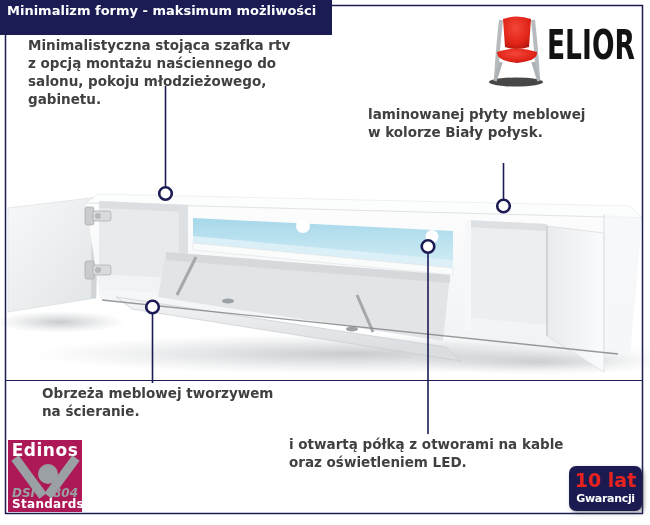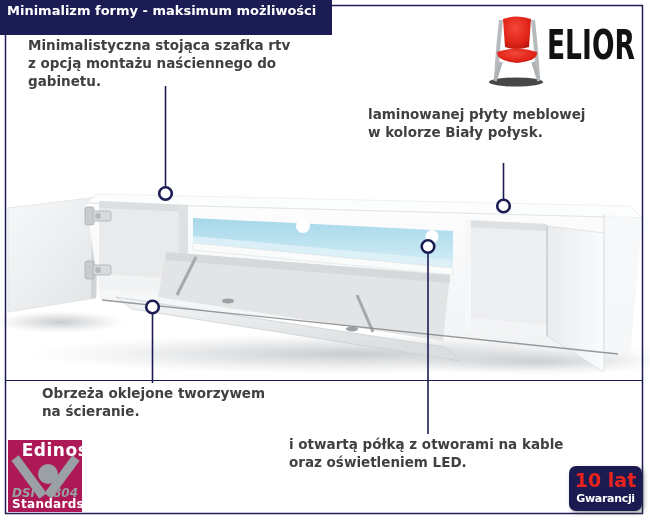--- a/index.html
+++ b/index.html
@@ -31,21 +31,21 @@
   .brand-chair{left:6px;top:6px;}
   .brand-name{
     left:67px;top:14px;color:#121212;
     font-size:34px;font-weight:bold;letter-spacing:0px;
     transform:scale(0.78,1.2);transform-origin:left top;line-height:34px;
   }
   
   .edinos{left:8px;top:440px;width:74px;height:72px;background:#ad1956;}
   .edinos .title{
     left:0;top:1px;width:74px;text-align:center;color:#ffffff;
-    font-size:17px;font-weight:bold;line-height:18px;letter-spacing:0.5px;padding-left:10px;
+    font-size:17px;font-weight:bold;line-height:18px;letter-spacing:0.5px;
   }
   .edinos .dsi{left:4px;top:46px;color:#9aa0a3;font-size:12px;font-weight:bold;font-style:italic;}
   .edinos .n804{left:45px;top:46px;color:#9aa0a3;font-size:12px;font-weight:bold;font-style:italic;}
   .edinos .standards{left:4px;top:57px;color:#ffffff;font-size:12px;font-weight:bold;letter-spacing:0.3px;}
   
   .warranty{
     left:569px;top:466px;width:73px;height:45px;background:#1b1b52;
     border-radius:7px;box-shadow:2px 2px 4px rgba(50,50,60,0.45);
     text-align:center;
   }
@@ -161,30 +161,31 @@
   <line x1="428" y1="253" x2="428" y2="434" stroke="#1c1c55" stroke-width="1.6"></line>
 </svg>
 
 <div class="abs header-bar">
   <span>Minimalizm formy - maksimum możliwości</span>
 </div>
 
 <div class="abs note note-product">
   <div>Minimalistyczna stojąca szafka rtv</div>
   <div>z opcją montażu naściennego do</div>
+  <div>salonu, pokoju młodzieżowego,</div>
   <div>gabinetu.</div>
 </div>
 
 <div class="abs note note-construction">
   <div>laminowanej płyty meblowej</div>
   <div>w kolorze Biały połysk.</div>
 </div>
 
 <div class="abs note note-edges">
-  <div>Obrzeża oklejone tworzywem</div>
+  <div>Obrzeża meblowej tworzywem</div>
   <div>na ścieranie.</div>
 </div>
 
 <div class="abs note note-interior">
   <div>i otwartą półką z otworami na kable</div>
   <div>oraz oświetleniem LED.</div>
 </div>
 
 <div class="abs brand">
   <div class="abs brand-chair">

